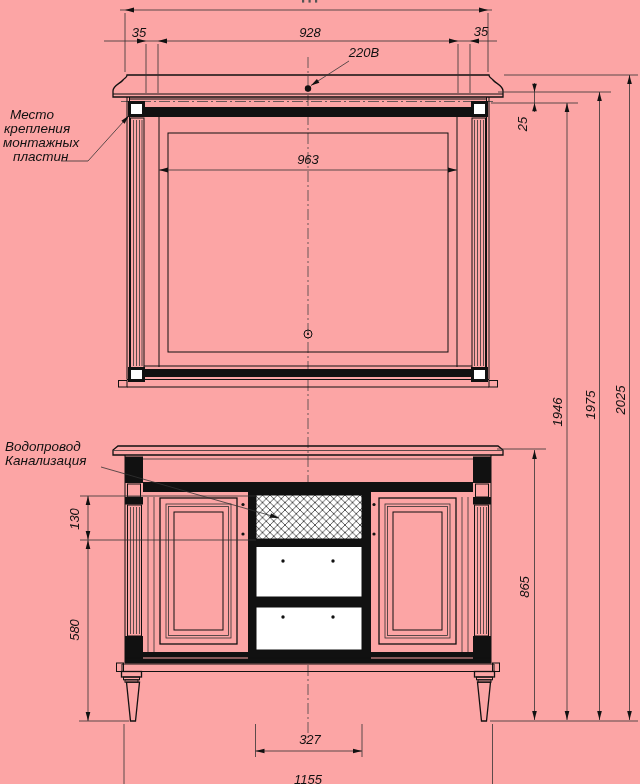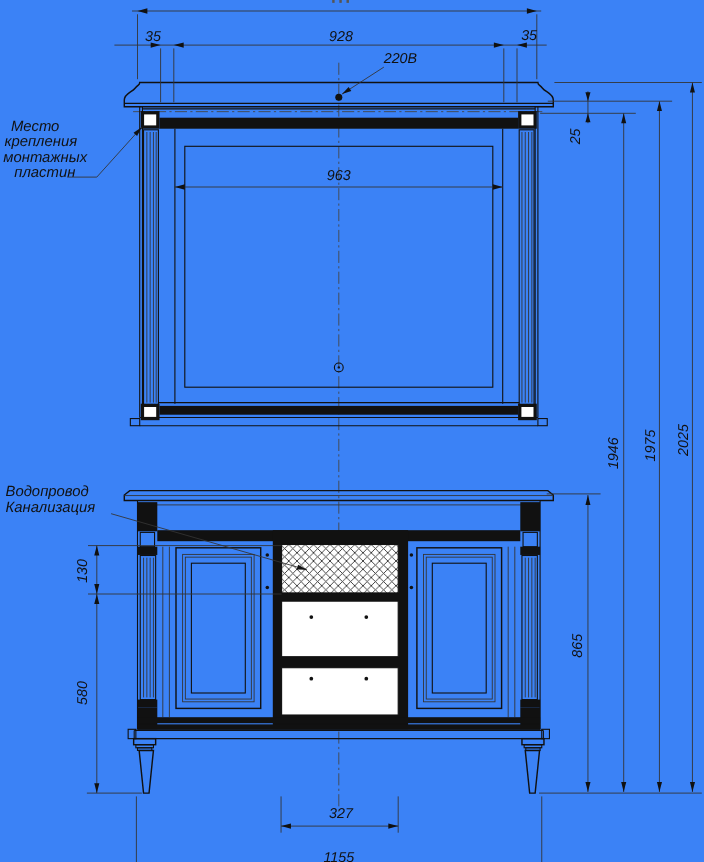--- a/index.html
+++ b/index.html
@@ -1,16 +1,16 @@
 <!DOCTYPE html>
 <html><head>
 <meta charset="utf-8">
 <style>
   html,body{margin:0;padding:0;background:#fff;}
-  .stage{width:640px;height:784px;position:relative;background:#3b82f6;overflow:hidden;}
+  .stage{width:640px;height:784px;position:relative;background:#fca5a5;overflow:hidden;}
   svg{display:block;}
   .dim{font:italic 13px "Liberation Sans", sans-serif;fill:#111;}
   .lbl{font:italic 13.5px "Liberation Sans", sans-serif;fill:#111;}
   .thin{stroke:#333;stroke-width:.8;fill:none;}
   .med{stroke:#111;stroke-width:1;fill:none;}
   .bold{stroke:#111;stroke-width:1.3;fill:none;}
   .blk{fill:#111;stroke:none;}
   .wsq{fill:#fff;stroke:#111;stroke-width:3;}
   .arr{fill:#111;stroke:none;}
   .cl{stroke:#444;stroke-width:.8;fill:none;stroke-dasharray:11 3 2 3;}

